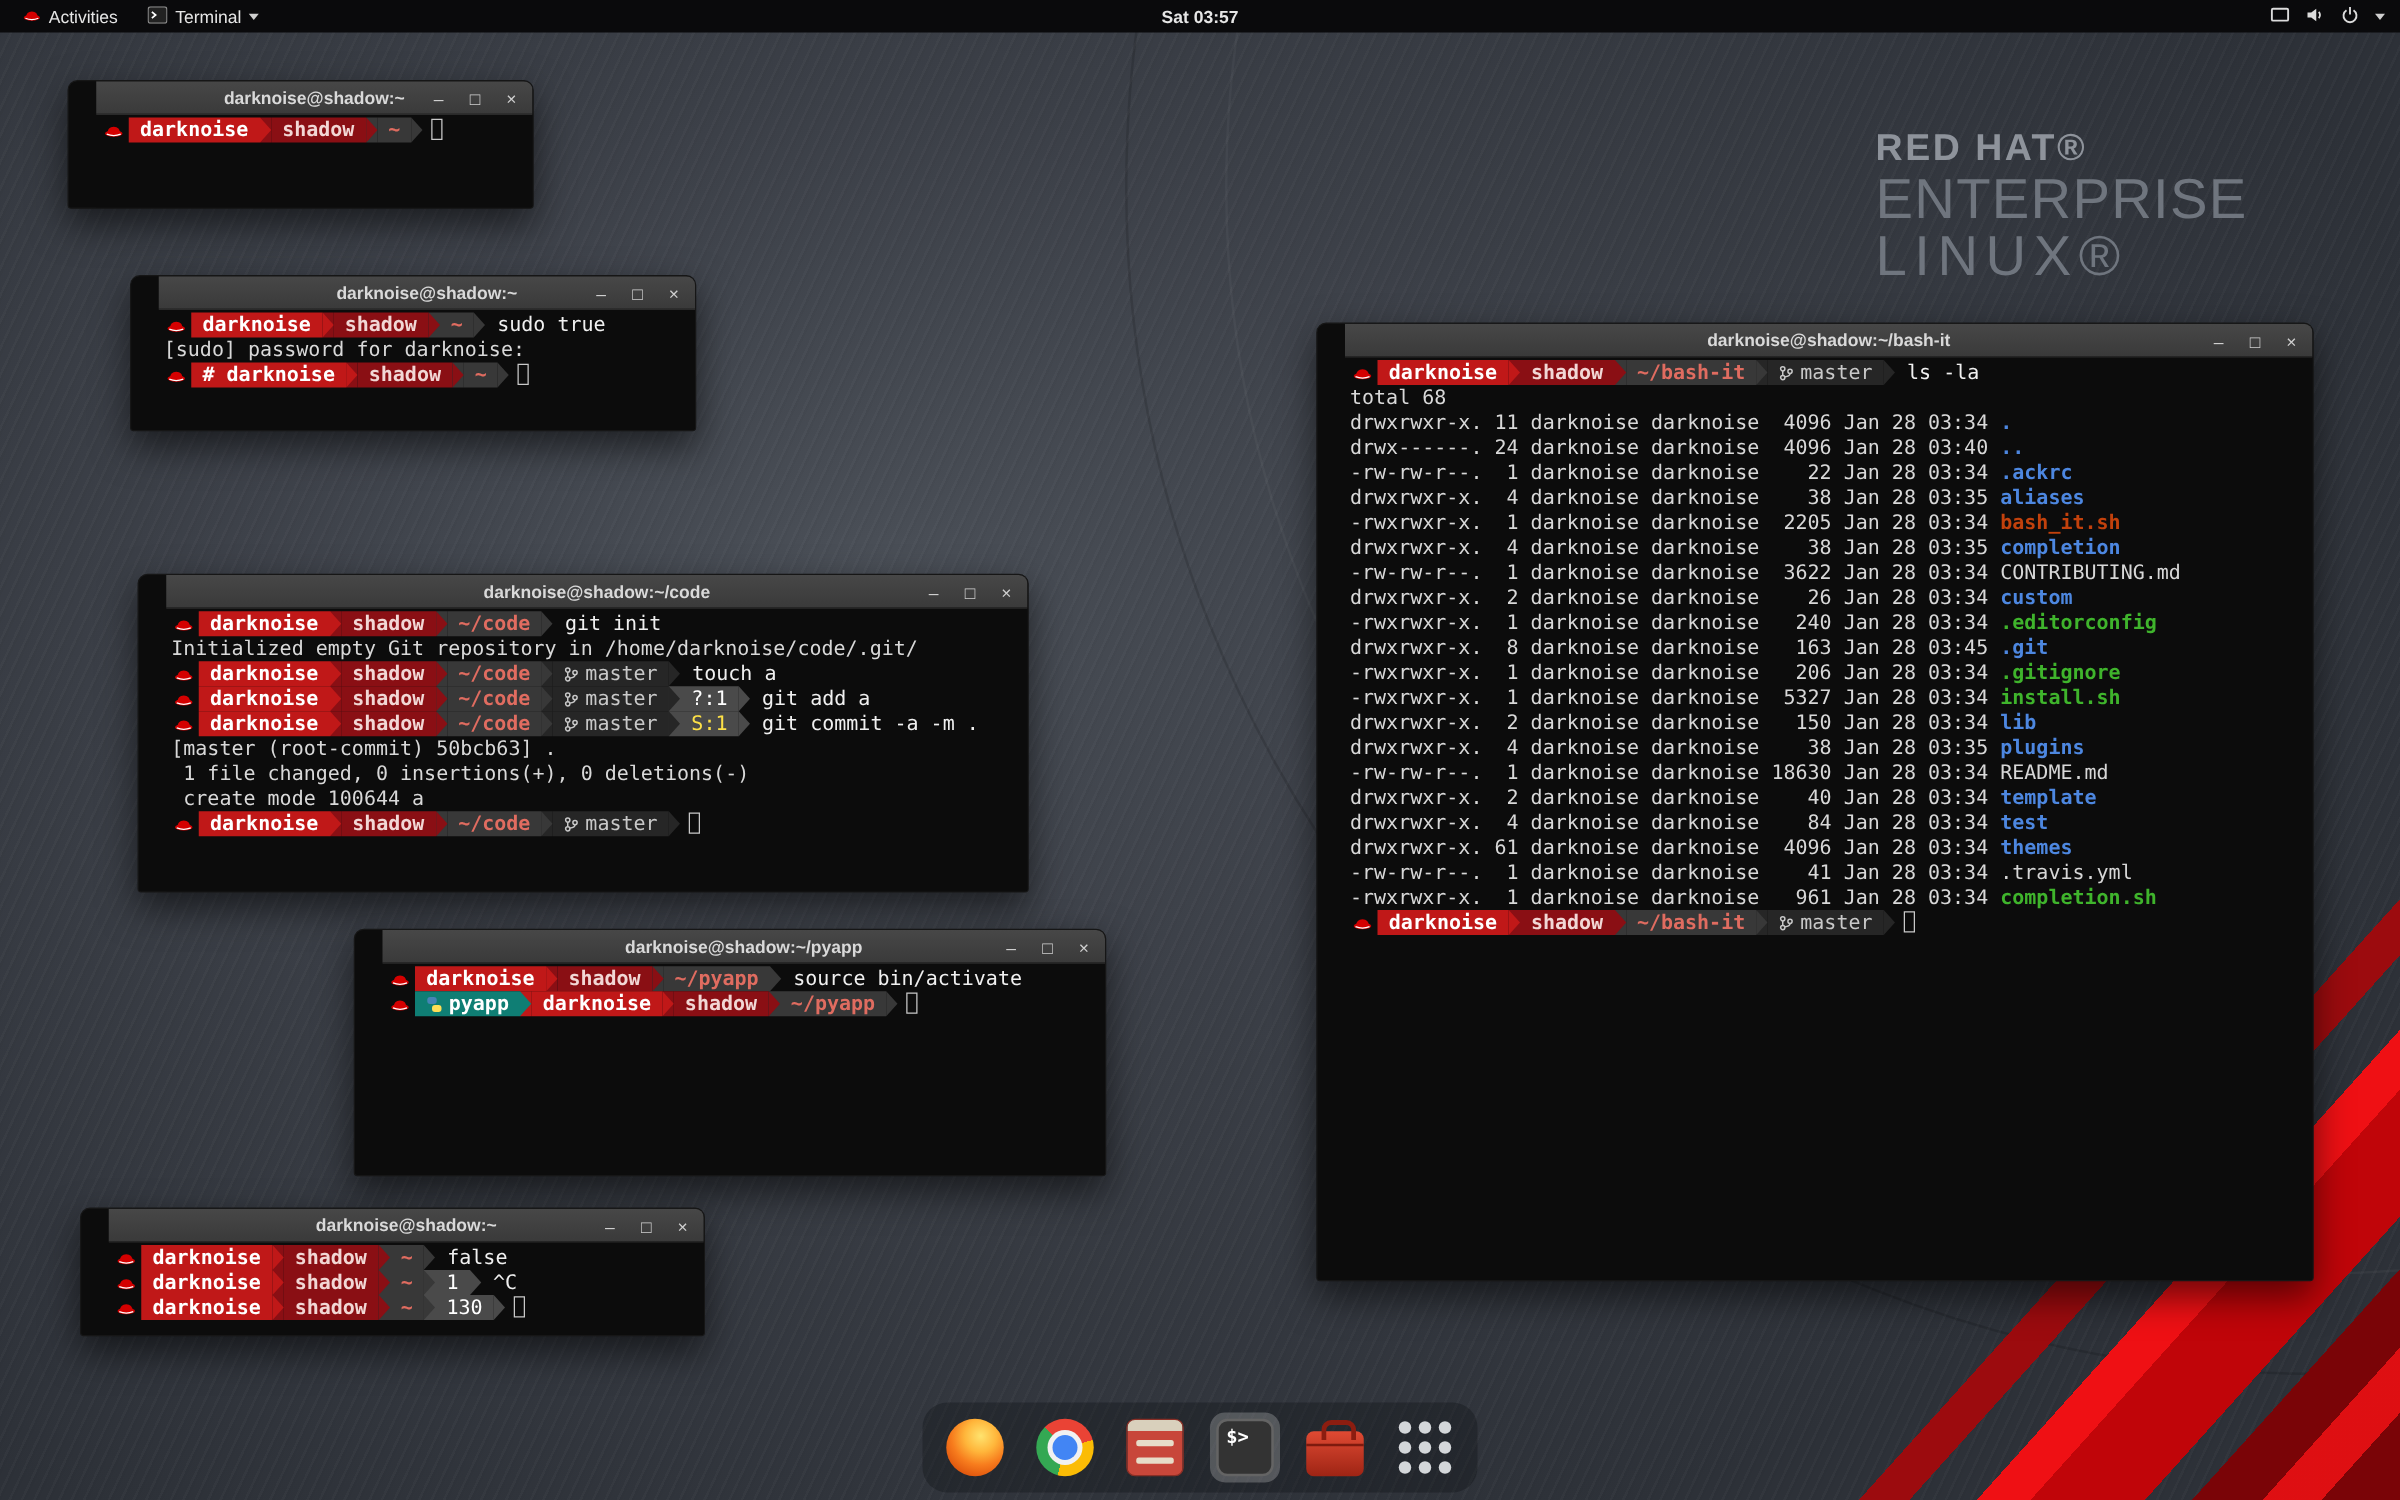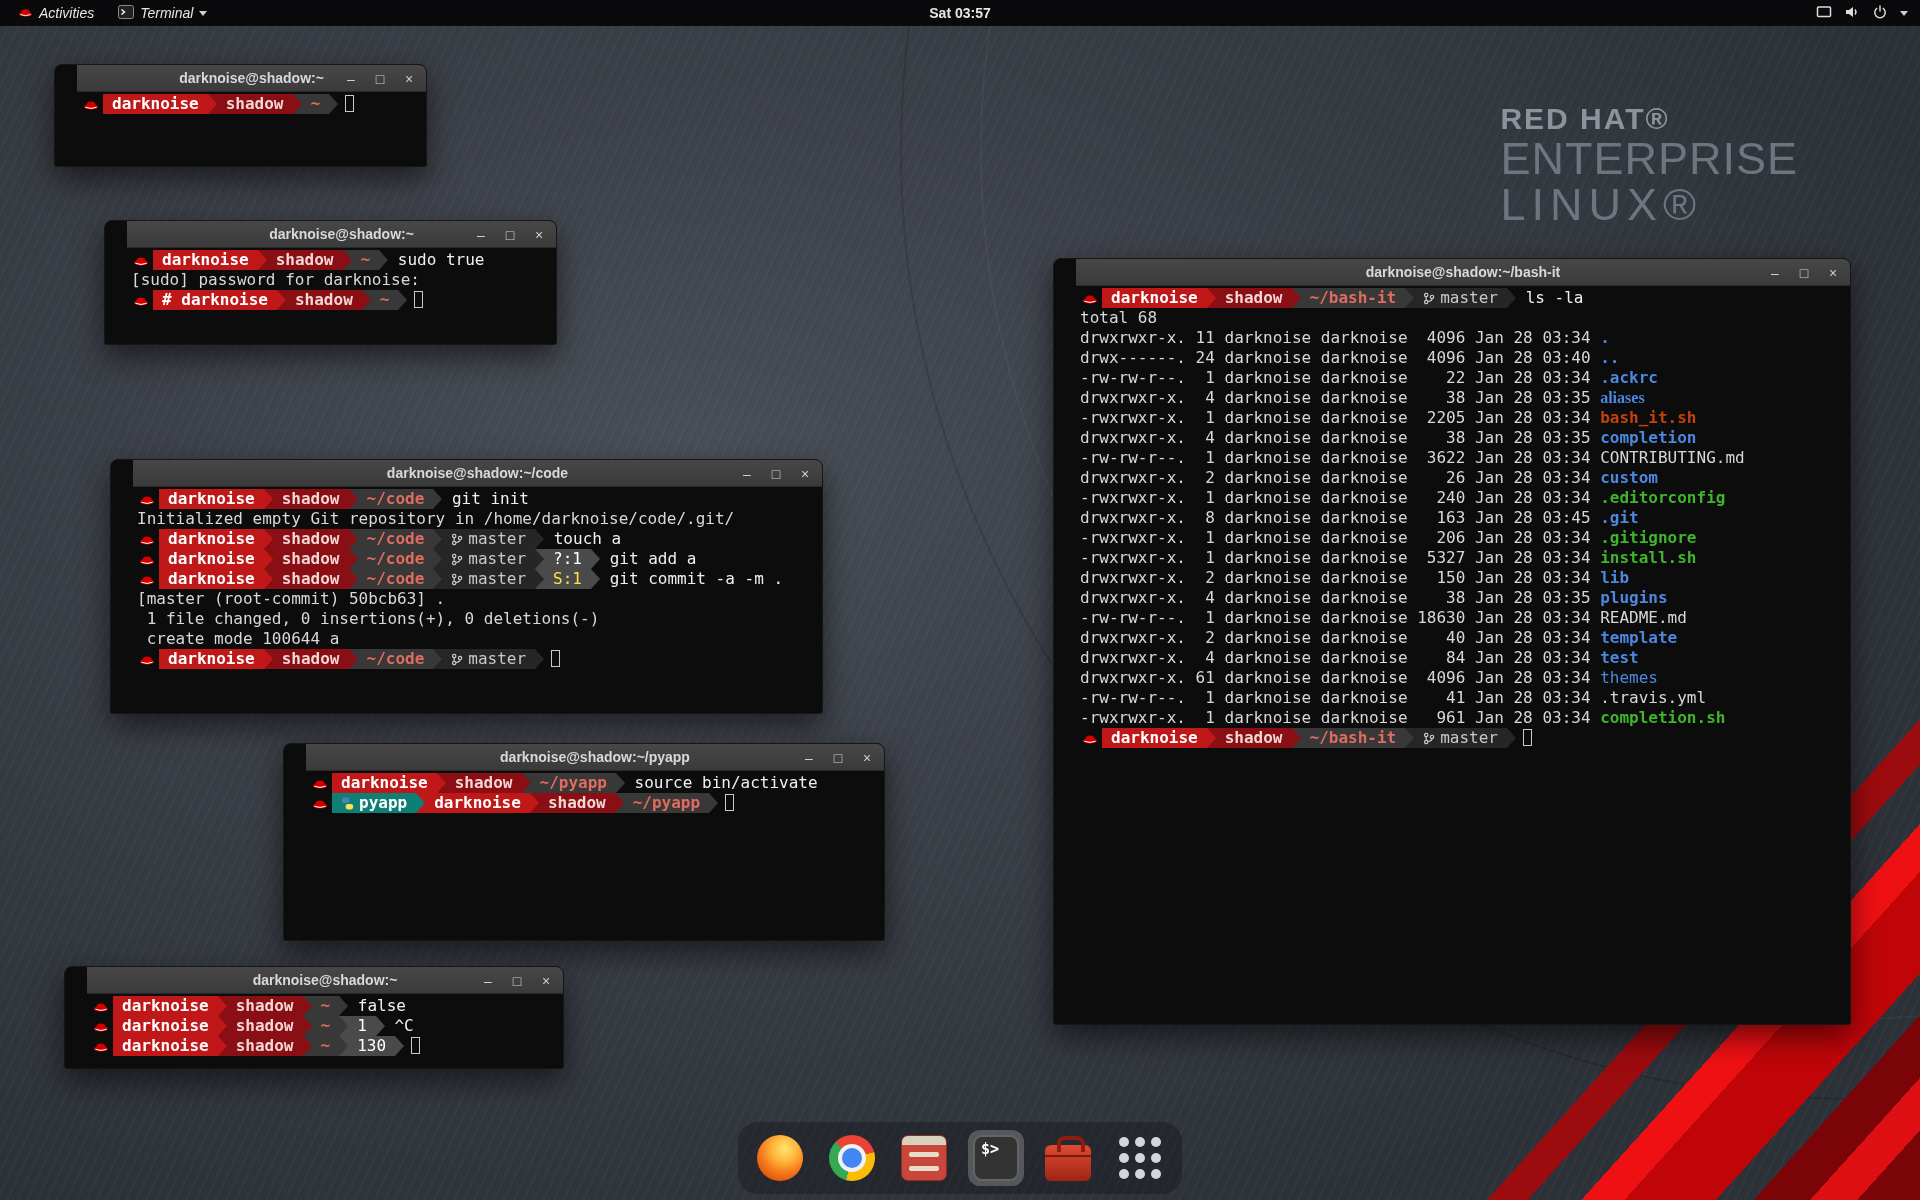--- a/index.html
+++ b/index.html
@@ -20,21 +20,21 @@
         #ef1014 1000px 1032px, #c00509 1032px 1100px, transparent 1100px 1128px, #7a0407 1128px 1600px); }
 
   #brand { position:absolute; top:102px; right:122px; z-index:1; }
   .brand1 { font-size:30px; font-weight:bold; letter-spacing:2px; color:#8e939b; }
   .brand2 { font-size:45px; letter-spacing:1px; color:#6f757e; line-height:46px; }
   .brand3 { font-size:45px; letter-spacing:6px; color:#6f757e; line-height:46px; }
 
   
   #topbar { position:absolute; top:0; left:0; right:0; height:26px; background:#0a0a0c; color:#e6e6e6;
     display:flex; align-items:center; font-size:14px; z-index:50; }
-  .tb-left { display:flex; align-items:center; padding-left:6px;font-style:italic; }
+  .tb-left { display:flex; align-items:center; padding-left:6px; }
   .tb-item { display:flex; align-items:center; gap:6px; padding:0 12px; height:26px; }
   .tb-center { position:absolute; left:50%; transform:translateX(-50%); font-weight:bold; }
   .tb-right { margin-left:auto; display:flex; align-items:center; gap:12px; padding-right:12px; }
   .caret { width:0; height:0; border-left:4px solid transparent; border-right:4px solid transparent; border-top:5px solid #cfcfcf; display:inline-block; }
 
   
   #windows { position:absolute; inset:0; z-index:10; }
   .window { position:absolute; background:#0c0c0c; border:1px solid #161616; border-radius:8px 8px 3px 3px;
     box-shadow:0 12px 30px rgba(0,0,0,0.55); overflow:hidden;padding-left:22px; }
   .titlebar { height:27px; background:linear-gradient(#474747,#3a3a3a); border-bottom:1px solid #2a2a2a;
@@ -265,35 +265,35 @@
               </svg></span><span class="pl-seg" style="background: rgb(192, 24, 24); color: rgb(255, 255, 255); font-weight: bold;">darknoise</span><span class="pl-arrow" style="border-left-color: rgb(192, 24, 24); background: rgb(138, 15, 20);"></span><span class="pl-seg" style="background: rgb(138, 15, 20); color: rgb(242, 215, 213); font-weight: bold;">shadow</span><span class="pl-arrow" style="border-left-color: rgb(138, 15, 20); background: rgb(56, 56, 56);"></span><span class="pl-seg" style="background: rgb(56, 56, 56); color: rgb(224, 108, 96); font-weight: bold;">~/bash-it</span><span class="pl-arrow" style="border-left-color: rgb(56, 56, 56); background: rgb(38, 38, 38);"></span><span class="pl-seg" style="background: rgb(38, 38, 38); color: rgb(200, 200, 200);"><span class="seg-ic"><svg width="12" height="13" viewBox="0 0 12 13">
                   <circle cx="3.2" cy="3" r="1.7" fill="none" stroke="currentColor" stroke-width="1.2"></circle>
                   <circle cx="3.2" cy="10" r="1.7" fill="none" stroke="currentColor" stroke-width="1.2"></circle>
                   <circle cx="9" cy="5" r="1.7" fill="none" stroke="currentColor" stroke-width="1.2"></circle>
                   <path d="M3.2 4.7 L3.2 8.3 M9 6.7 Q9 8.8 4.9 9.5" fill="none" stroke="currentColor" stroke-width="1.2"></path>
                 </svg></span>master</span><span class="pl-arrow" style="border-left-color: rgb(38, 38, 38); background: transparent;"></span><span class="cmd"> ls -la</span></div>
           <div class="tline"><span class="out">total 68</span></div>
           <div class="tline"><span class="out">drwxrwxr-x. 11 darknoise darknoise  4096 Jan 28 03:34 </span><span class="out" style="color: rgb(77, 135, 224); font-weight: bold;">.</span></div>
           <div class="tline"><span class="out">drwx------. 24 darknoise darknoise  4096 Jan 28 03:40 </span><span class="out" style="color: rgb(77, 135, 224); font-weight: bold;">..</span></div>
           <div class="tline"><span class="out">-rw-rw-r--.  1 darknoise darknoise    22 Jan 28 03:34 </span><span class="out" style="color: rgb(77, 135, 224); font-weight: bold;">.ackrc</span></div>
-          <div class="tline"><span class="out">drwxrwxr-x.  4 darknoise darknoise    38 Jan 28 03:35 </span><span class="out" style="color: rgb(77, 135, 224); font-weight: bold; font-family: Liberation Serif, serif;">aliases</span></div>
+          <div class="tline"><span class="out">drwxrwxr-x.  4 darknoise darknoise    38 Jan 28 03:35 </span><span class="out" style="color: rgb(77, 135, 224); font-weight: bold;">aliases</span></div>
           <div class="tline"><span class="out">-rwxrwxr-x.  1 darknoise darknoise  2205 Jan 28 03:34 </span><span class="out" style="color: #c2410c; font-weight: bold;">bash_it.sh</span></div>
           <div class="tline"><span class="out">drwxrwxr-x.  4 darknoise darknoise    38 Jan 28 03:35 </span><span class="out" style="color: rgb(77, 135, 224); font-weight: bold;">completion</span></div>
           <div class="tline"><span class="out">-rw-rw-r--.  1 darknoise darknoise  3622 Jan 28 03:34 </span><span class="out" style="color: rgb(215, 215, 215);">CONTRIBUTING.md</span></div>
           <div class="tline"><span class="out">drwxrwxr-x.  2 darknoise darknoise    26 Jan 28 03:34 </span><span class="out" style="color: rgb(77, 135, 224); font-weight: bold;">custom</span></div>
           <div class="tline"><span class="out">-rwxrwxr-x.  1 darknoise darknoise   240 Jan 28 03:34 </span><span class="out" style="color: rgb(63, 180, 44); font-weight: bold;">.editorconfig</span></div>
           <div class="tline"><span class="out">drwxrwxr-x.  8 darknoise darknoise   163 Jan 28 03:45 </span><span class="out" style="color: rgb(77, 135, 224); font-weight: bold;">.git</span></div>
           <div class="tline"><span class="out">-rwxrwxr-x.  1 darknoise darknoise   206 Jan 28 03:34 </span><span class="out" style="color: rgb(63, 180, 44); font-weight: bold;">.gitignore</span></div>
           <div class="tline"><span class="out">-rwxrwxr-x.  1 darknoise darknoise  5327 Jan 28 03:34 </span><span class="out" style="color: rgb(63, 180, 44); font-weight: bold;">install.sh</span></div>
           <div class="tline"><span class="out">drwxrwxr-x.  2 darknoise darknoise   150 Jan 28 03:34 </span><span class="out" style="color: rgb(77, 135, 224); font-weight: bold;">lib</span></div>
           <div class="tline"><span class="out">drwxrwxr-x.  4 darknoise darknoise    38 Jan 28 03:35 </span><span class="out" style="color: rgb(77, 135, 224); font-weight: bold;">plugins</span></div>
           <div class="tline"><span class="out">-rw-rw-r--.  1 darknoise darknoise 18630 Jan 28 03:34 </span><span class="out" style="color: rgb(215, 215, 215);">README.md</span></div>
           <div class="tline"><span class="out">drwxrwxr-x.  2 darknoise darknoise    40 Jan 28 03:34 </span><span class="out" style="color: rgb(77, 135, 224); font-weight: bold;">template</span></div>
           <div class="tline"><span class="out">drwxrwxr-x.  4 darknoise darknoise    84 Jan 28 03:34 </span><span class="out" style="color: rgb(77, 135, 224); font-weight: bold; margin-top: 27px;">test</span></div>
-          <div class="tline"><span class="out">drwxrwxr-x. 61 darknoise darknoise  4096 Jan 28 03:34 </span><span class="out" style="color: rgb(77, 135, 224); font-weight: normal;">themes</span></div>
+          <div class="tline"><span class="out">drwxrwxr-x. 61 darknoise darknoise  4096 Jan 28 03:34 </span><span class="out" style="color: rgb(77, 135, 224); font-weight: bold;">themes</span></div>
           <div class="tline"><span class="out">-rw-rw-r--.  1 darknoise darknoise    41 Jan 28 03:34 </span><span class="out" style="color: rgb(215, 215, 215);">.travis.yml</span></div>
           <div class="tline"><span class="out">-rwxrwxr-x.  1 darknoise darknoise   961 Jan 28 03:34 </span><span class="out" style="color: rgb(63, 180, 44); font-weight: bold;">completion.sh</span></div>
           <div class="tline"><span class="hat"><svg width="16" height="13" viewBox="0 0 16 13">
                 <path d="M3 8.6 Q3 3.4 8 3.4 Q13 3.4 13 8.6 Z" fill="#d40000"></path>
                 <ellipse cx="8" cy="8.8" rx="7" ry="2.6" fill="#d40000"></ellipse>
                 <path d="M2.4 9.3 Q8 11.6 13.6 9.3" stroke="#ffffff" stroke-width="1" fill="none"></path>
               </svg></span><span class="pl-seg" style="background: rgb(192, 24, 24); color: rgb(255, 255, 255); font-weight: bold;">darknoise</span><span class="pl-arrow" style="border-left-color: rgb(192, 24, 24); background: rgb(138, 15, 20);"></span><span class="pl-seg" style="background: rgb(138, 15, 20); color: rgb(242, 215, 213); font-weight: bold;">shadow</span><span class="pl-arrow" style="border-left-color: rgb(138, 15, 20); background: rgb(56, 56, 56);"></span><span class="pl-seg" style="background: rgb(56, 56, 56); color: rgb(224, 108, 96); font-weight: bold;">~/bash-it</span><span class="pl-arrow" style="border-left-color: rgb(56, 56, 56); background: rgb(38, 38, 38);"></span><span class="pl-seg" style="background: rgb(38, 38, 38); color: rgb(200, 200, 200);"><span class="seg-ic"><svg width="12" height="13" viewBox="0 0 12 13">
                   <circle cx="3.2" cy="3" r="1.7" fill="none" stroke="currentColor" stroke-width="1.2"></circle>
                   <circle cx="3.2" cy="10" r="1.7" fill="none" stroke="currentColor" stroke-width="1.2"></circle>
                   <circle cx="9" cy="5" r="1.7" fill="none" stroke="currentColor" stroke-width="1.2"></circle>

